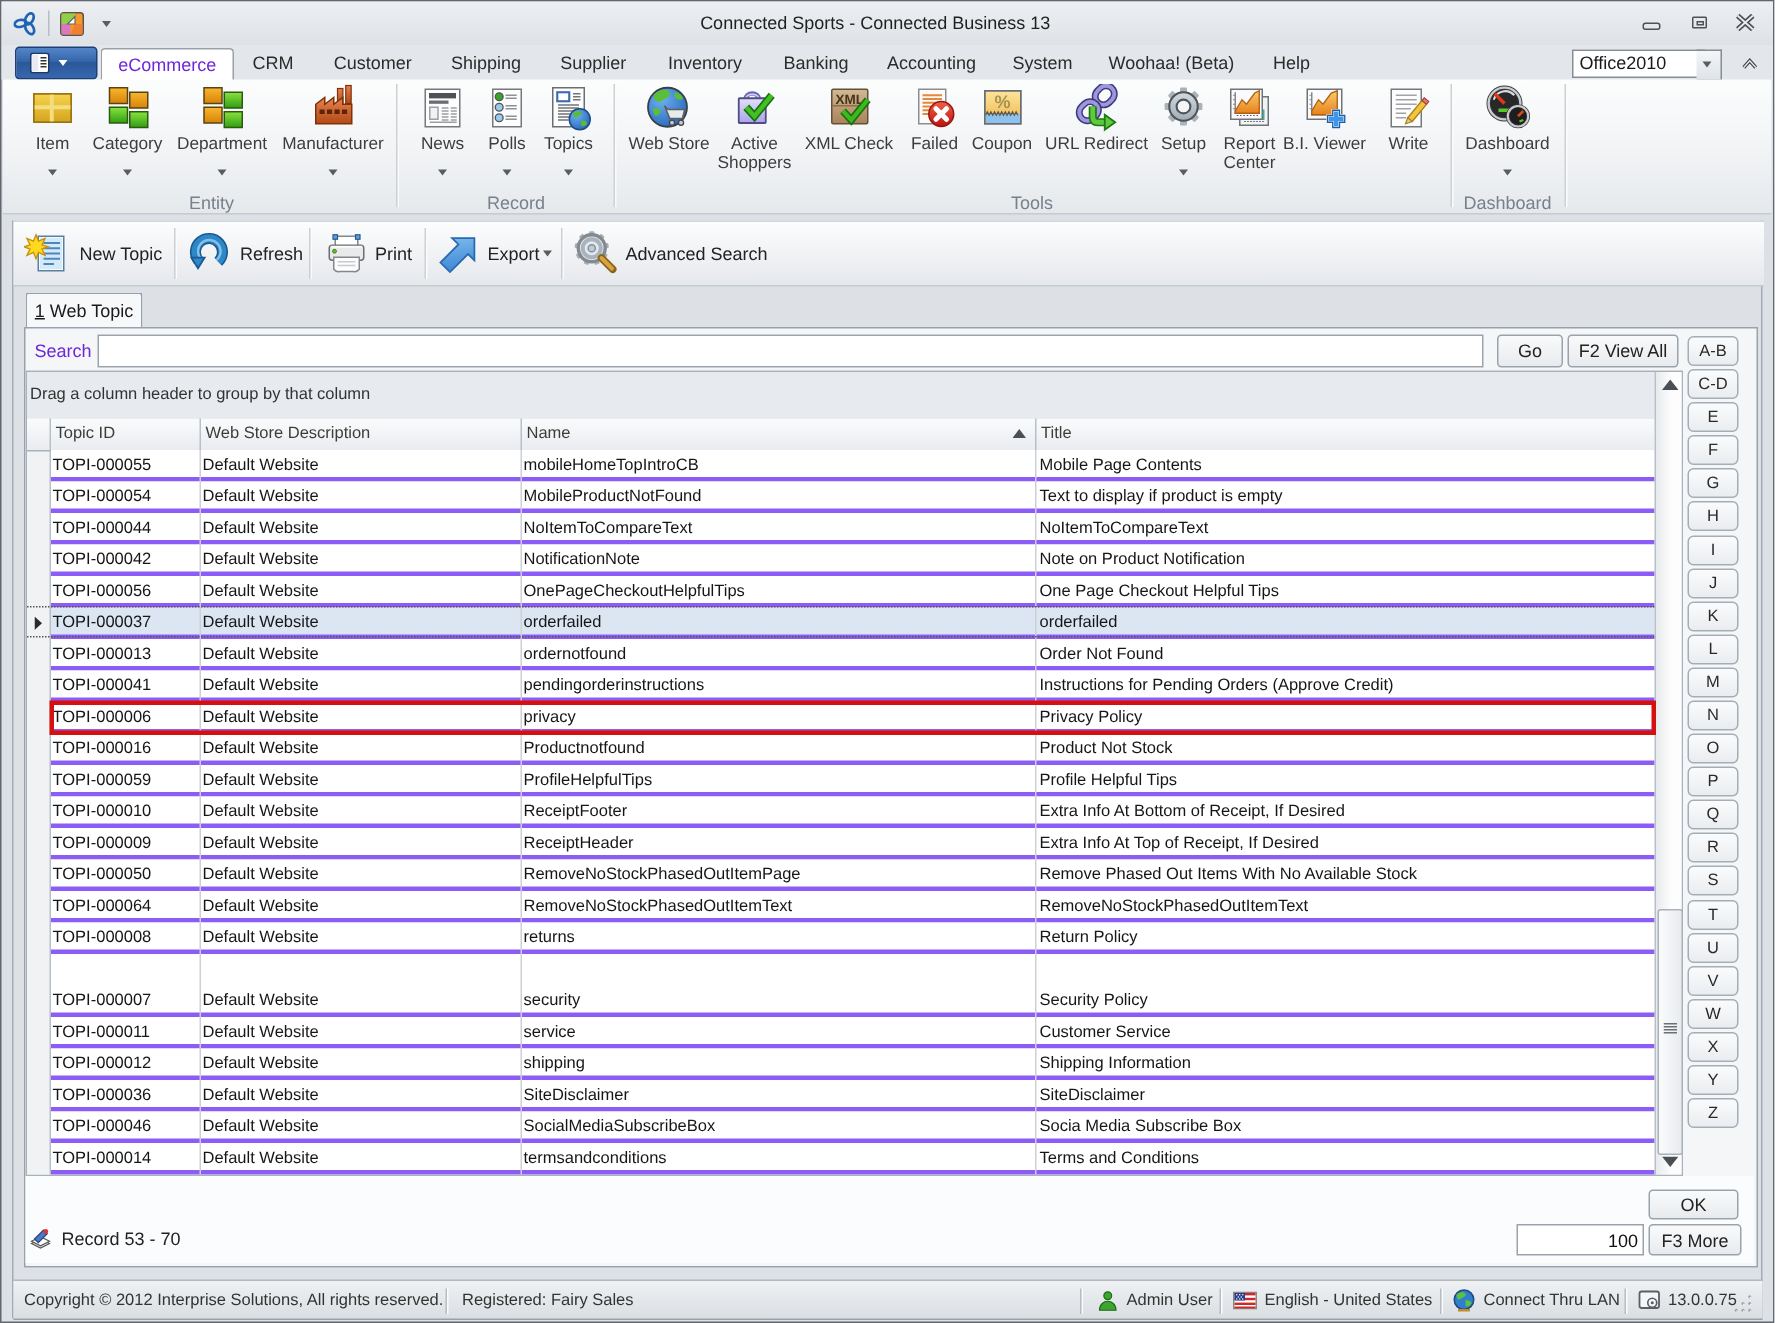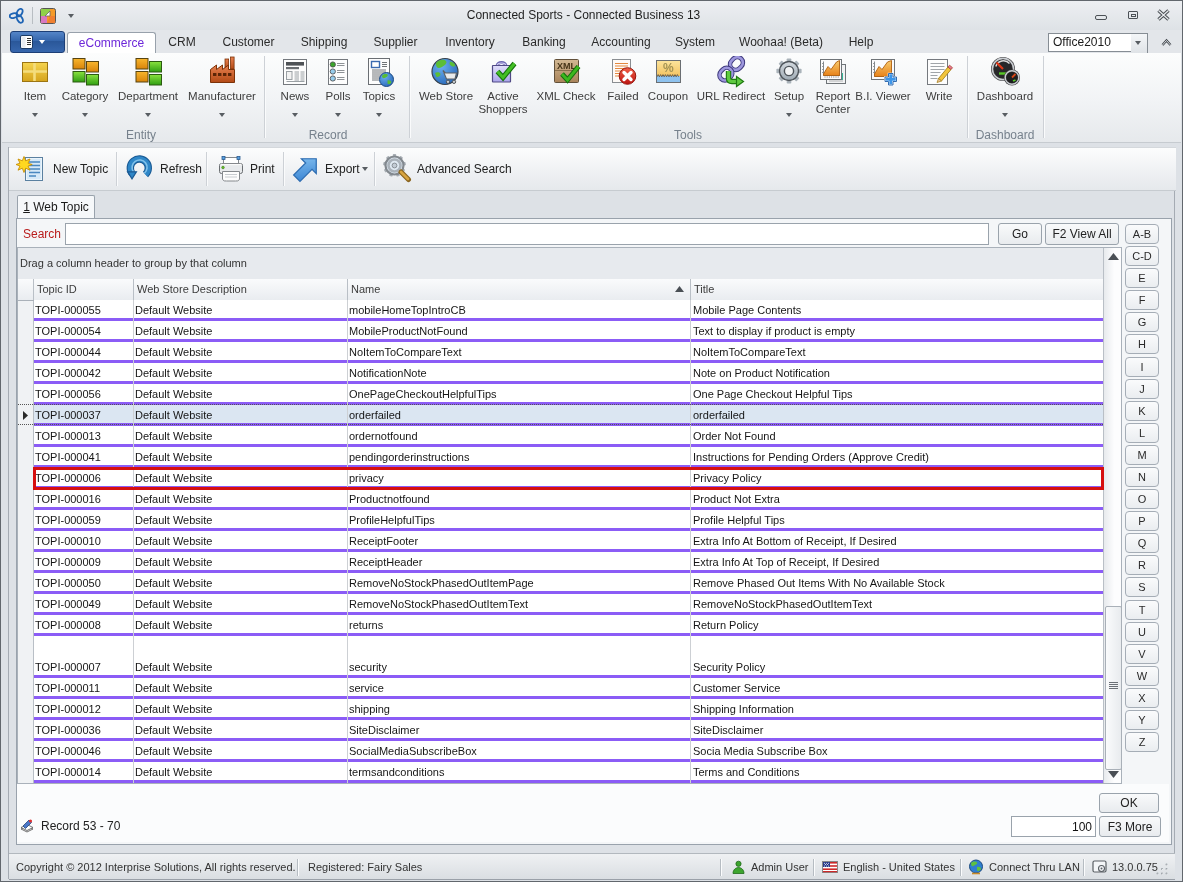--- a/index.html
+++ b/index.html
@@ -375,21 +375,21 @@
 <path d="M24 25 l2.5 -1" stroke="#58c828" stroke-width="1.6"></path>
         </svg>
 <div class="lb">Dashboard</div>
       </div>
 <div class="dar" style="left:999.5px;top:60px"></div>
 <div class="rsep" style="left:262px"></div>
 <div class="rsep" style="left:407px"></div>
 <div class="rsep" style="left:965px"></div>
 <div class="rsep" style="left:1041px"></div>
 <div class="rgrp" style="left:16px;width:246px">Entity</div>
-<div class="rgrp" style="left:246px;width:160px">Record</div>
+<div class="rgrp" style="left:262px;width:160px">Record</div>
 <div class="rgrp" style="left:407px;width:558px">Tools</div>
 <div class="rgrp" style="left:965px;width:76px">Dashboard</div>
 </div>
  <div id="toolbar">
 <svg class="a" width="30" height="30" viewBox="0 0 30 30" style="left:7px;top:6px">
         <rect x="9.5" y="3.5" width="17" height="23" fill="#fff" stroke="#5a80a0"></rect>
 <rect x="10.5" y="4.5" width="15" height="21" fill="#d6e9f8"></rect>
 <g stroke="#4a88c0" stroke-width="1.4">
           <path d="M13 8h11 M13 11.5h11 M13 15h11 M13 18.5h11 M13 22h7"></path>
         </g>
@@ -438,21 +438,21 @@
       </svg>
 <div class="tlb" style="left:408px">Advanced Search</div>
 <div class="tsep" style="left:107px"></div>
 <div class="tsep" style="left:197px"></div>
 <div class="tsep" style="left:274px"></div>
 <div class="tsep" style="left:365px"></div>
 <div class="dar" style="left:353px;top:19px"></div>
 </div>
  <div id="doctab"><span style="text-decoration:underline">1</span> Web Topic</div>
  <div id="panel">
-  <div class="a" style="left:6px;top:8px;font-size:12px;color:#b91c1c">Search</div>
+  <div class="a" style="left:6px;top:8px;font-size:12px;color:#6d28d9">Search</div>
   <div class="a" style="left:48px;top:4px;width:922px;height:20px;background:#fff;border:1px solid #9aa3ac"></div>
   <div class="btn" style="left:981px;top:4px;width:44px;height:22px;line-height:21px">Go</div>
   <div class="btn" style="left:1028px;top:4px;width:74px;height:22px;line-height:21px">F2 View All</div>
   <div class="a" style="left:0;top:565px;width:1152px;height:58px;background:#fbfcfd"></div>
   <div id="grid">
    <div id="gband"><span style="margin-left:2px">Drag a column header to group by that column</span></div>
    <div id="rowind"></div>
    <div id="ghead">
      <div class="hc" style="left:0;width:16px;padding:0"></div>
      <div class="hc" style="left:16px;width:100px">Topic ID</div>
@@ -514,21 +514,21 @@
    <div class="tr" style="top:220px;left:16px;">
             <s class="c1">TOPI-000006</s>
             <s class="c2">Default Website</s>
             <s class="c3">privacy</s>
             <s class="c4">Privacy Policy</s>
           </div>
    <div class="tr" style="top:241px;left:16px;">
             <s class="c1">TOPI-000016</s>
             <s class="c2">Default Website</s>
             <s class="c3">Productnotfound</s>
-            <s class="c4">Product Not Extra</s>
+            <s class="c4">Product Not Stock</s>
           </div>
    <div class="tr" style="top:262px;left:16px;">
             <s class="c1">TOPI-000059</s>
             <s class="c2">Default Website</s>
             <s class="c3">ProfileHelpfulTips</s>
             <s class="c4">Profile Helpful Tips</s>
           </div>
    <div class="tr" style="top:283px;left:16px;">
             <s class="c1">TOPI-000010</s>
             <s class="c2">Default Website</s>
@@ -541,21 +541,21 @@
             <s class="c3">ReceiptHeader</s>
             <s class="c4">Extra Info At Top of Receipt, If Desired</s>
           </div>
    <div class="tr" style="top:325px;left:16px;">
             <s class="c1">TOPI-000050</s>
             <s class="c2">Default Website</s>
             <s class="c3">RemoveNoStockPhasedOutItemPage</s>
             <s class="c4">Remove Phased Out Items With No Available Stock</s>
           </div>
    <div class="tr" style="top:346px;left:16px;">
-            <s class="c1">TOPI-000049</s>
+            <s class="c1">TOPI-000064</s>
             <s class="c2">Default Website</s>
             <s class="c3">RemoveNoStockPhasedOutItemText</s>
             <s class="c4">RemoveNoStockPhasedOutItemText</s>
           </div>
    <div class="tr" style="top:367px;left:16px;">
             <s class="c1">TOPI-000008</s>
             <s class="c2">Default Website</s>
             <s class="c3">returns</s>
             <s class="c4">Return Policy</s>
           </div>

